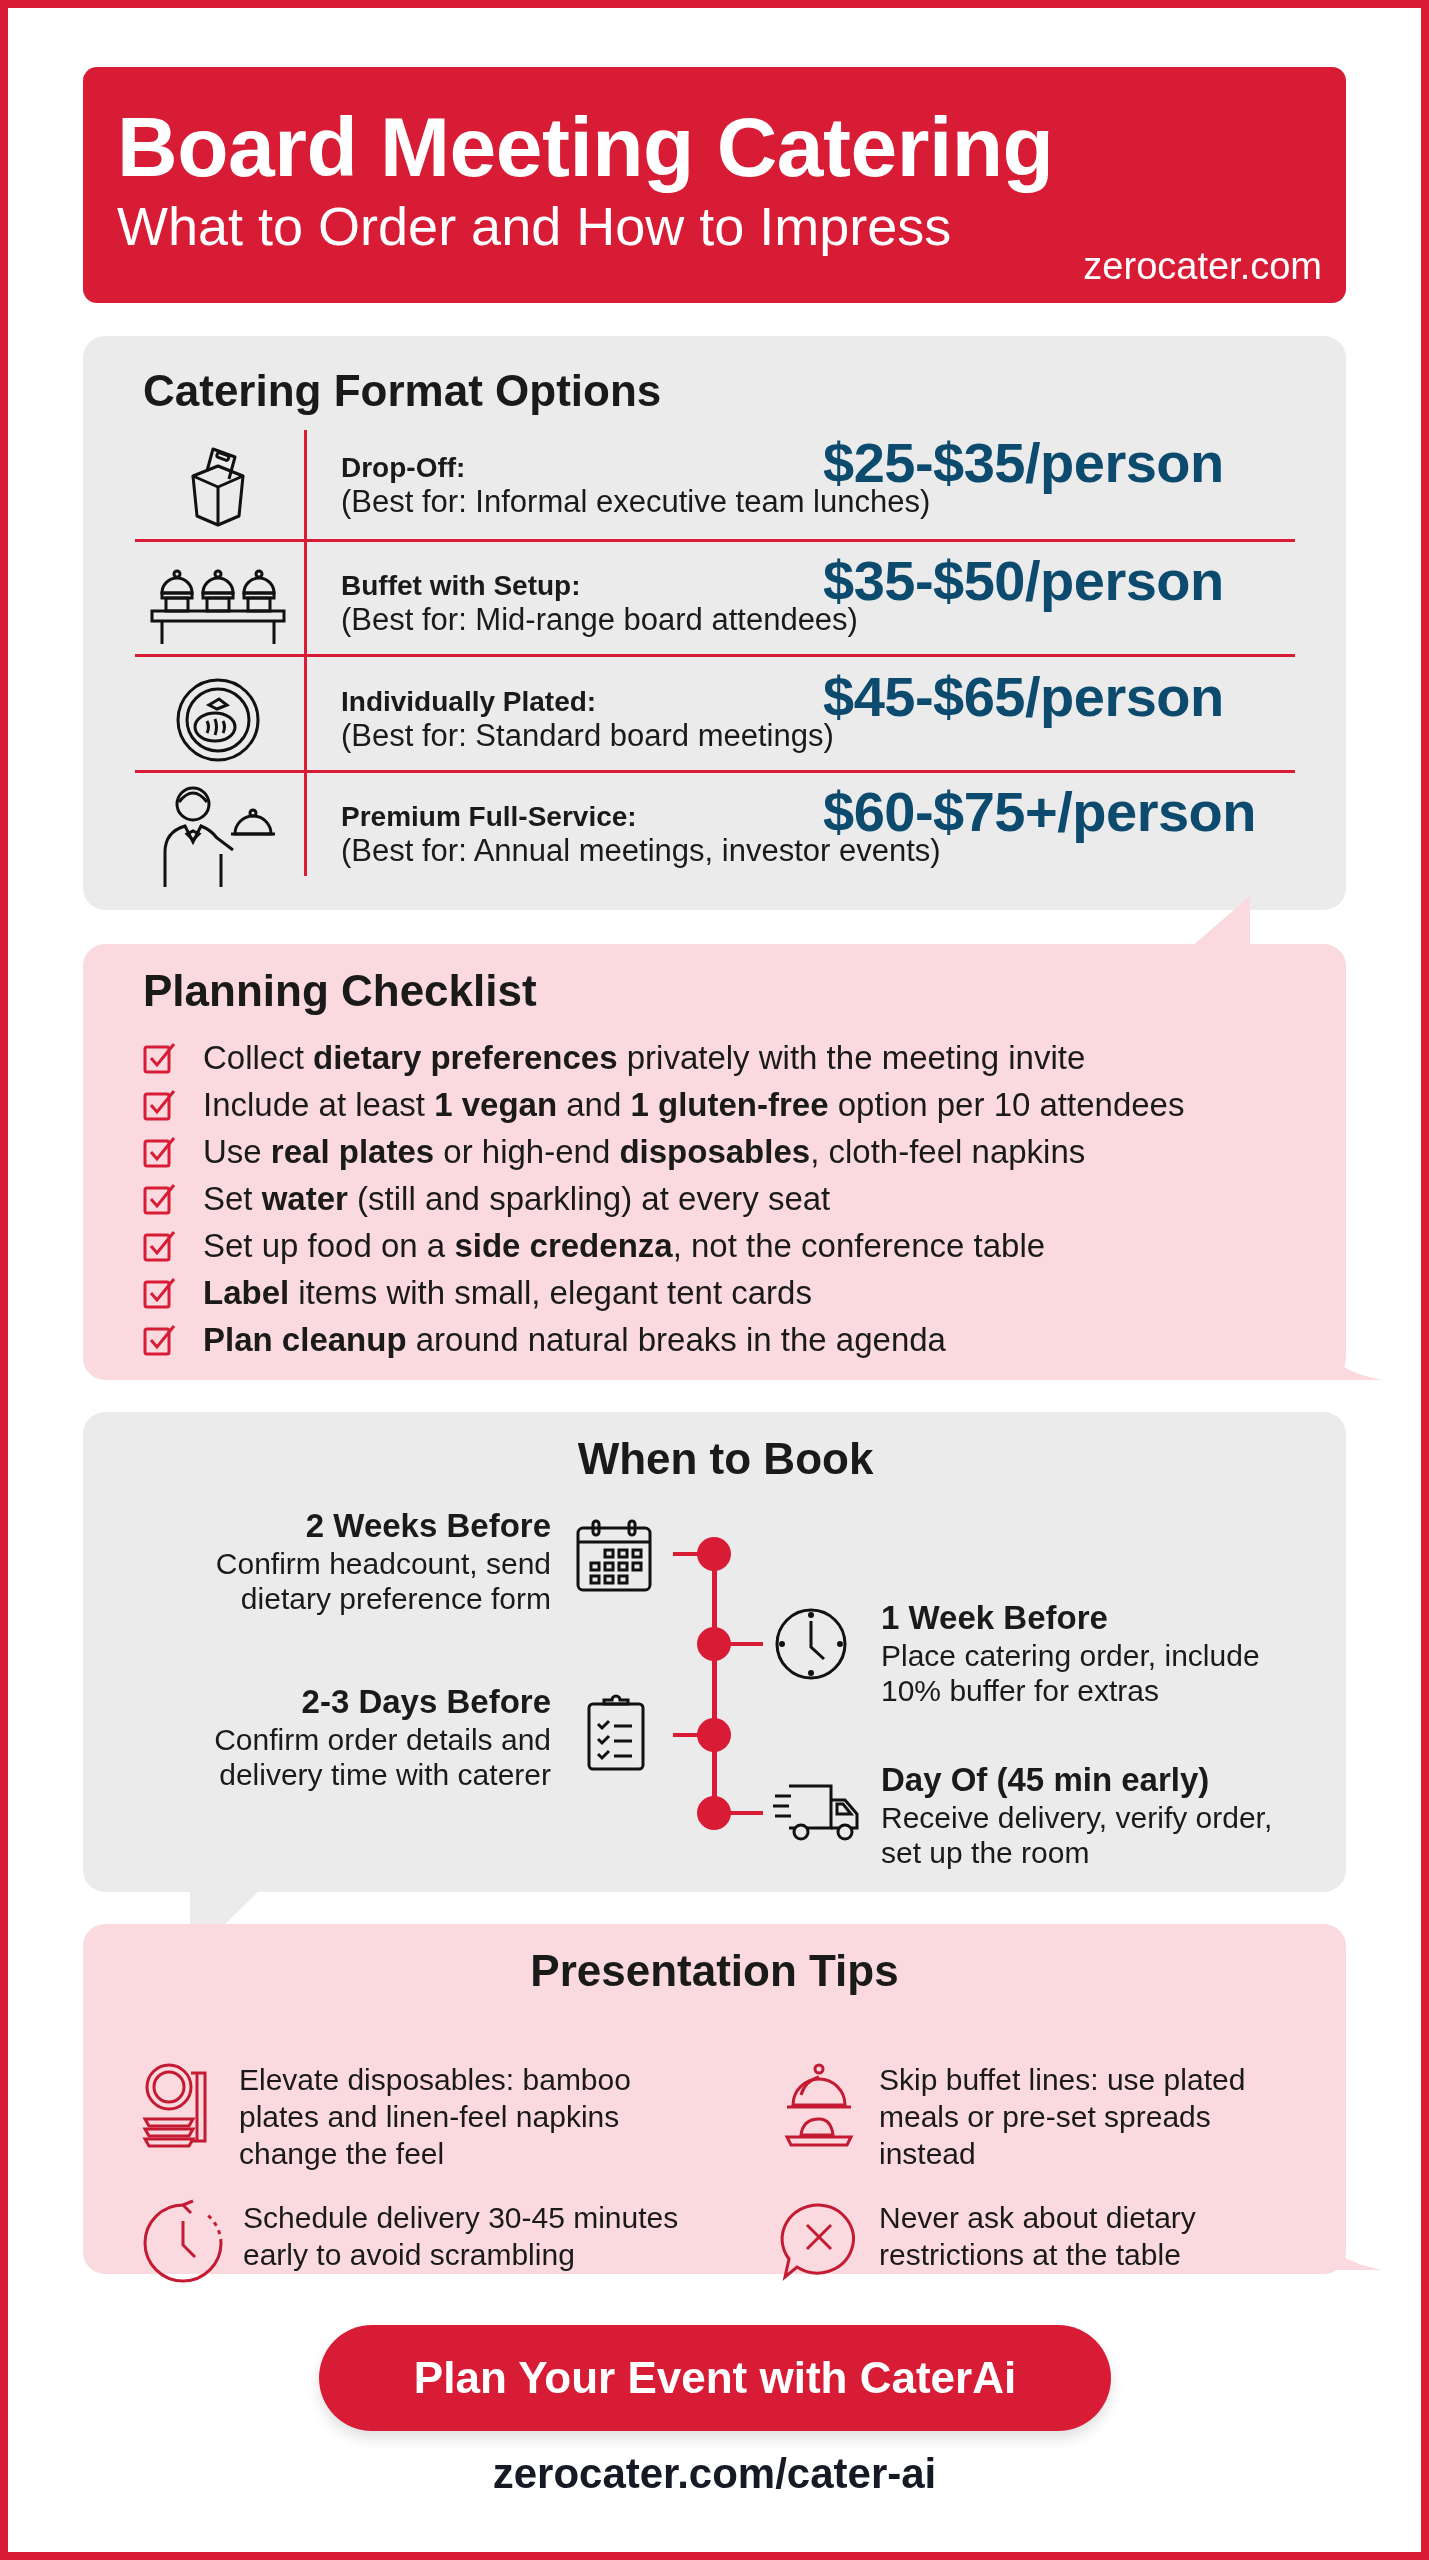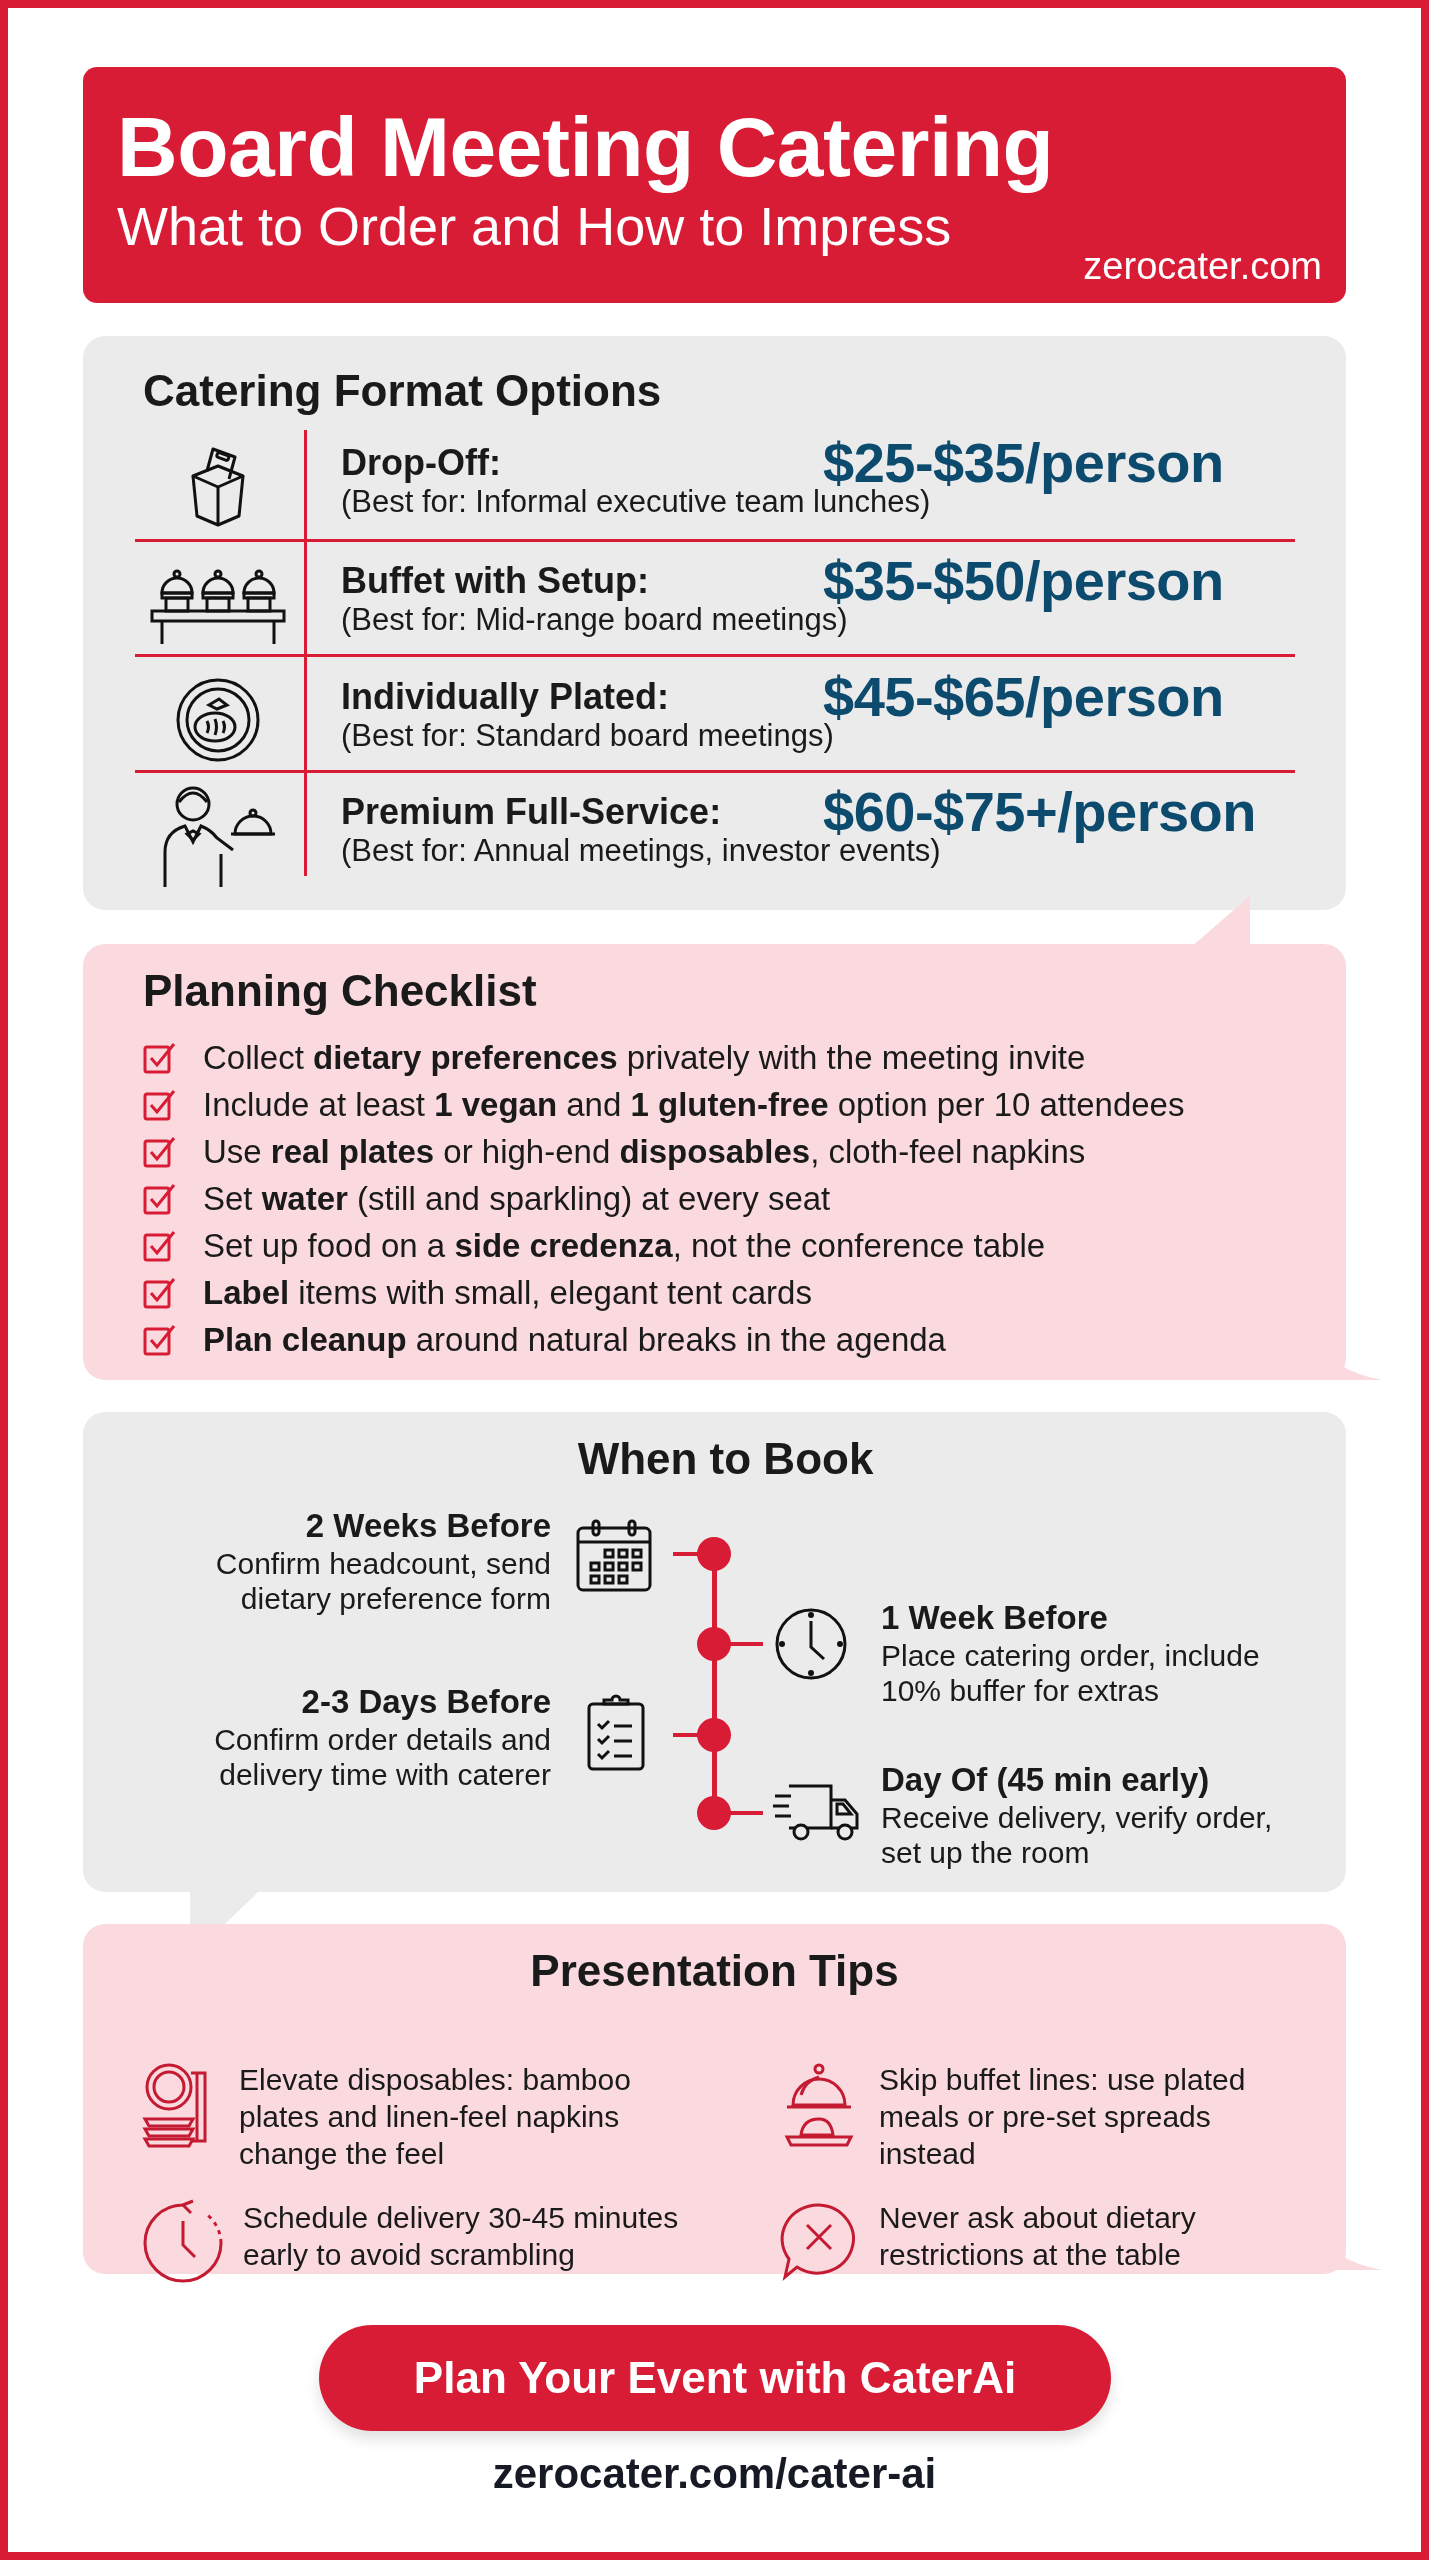--- a/index.html
+++ b/index.html
@@ -14,21 +14,21 @@
 
   .panel { position: absolute; border-radius: 22px; }
   .grey { background: #ebebeb; }
   .pink { background: #fadadf; }
 
   
   .formats { left: 83px; top: 336px; width: 1263px; height: 574px; }
   .formats h2 { position: absolute; left: 60px; top: 30px; font-size: 44px; font-weight: bold; }
   .fmt-row { position: absolute; left: 52px; width: 1160px; height: 115px; }
   .fmt-icon { position: absolute; left: 0; top: 0; width: 166px; height: 115px; display: flex; align-items: center; justify-content: center; }
-  .fmt-name { position: absolute; left: 206px; top: 14px; font-size: 36px; font-weight: bold; }
+  .fmt-name { position: absolute; left: 206px; top: 24px; font-size: 28px; font-weight: bold; }
   .fmt-best { position: absolute; left: 206px; top: 56px; font-size: 31px; }
   .fmt-price { position: absolute; left: 688px; top: 2px; font-size: 56px; font-weight: bold; color: #0c4a6e; letter-spacing: -0.5px; }
   .hline { position: absolute; left: 52px; width: 1160px; height: 3px; background: #d91c36; }
   .vline { position: absolute; left: 221px; top: 94px; width: 3px; height: 446px; background: #d91c36; }
 
   
   .checklist { left: 83px; top: 944px; width: 1263px; height: 436px; }
   .checklist h2 { position: absolute; left: 60px; top: 22px; font-size: 44px; font-weight: bold; }
   .checklist ul { position: absolute; left: 60px; top: 90px; list-style: none; }
   .checklist li { height: 47px; display: flex; align-items: center; font-size: 33px; }
@@ -108,21 +108,21 @@
           </g>
         <g>
             <path d="M96 34 a15 15 0 0 1 30 0 Z"></path>
             <rect x="96" y="34" width="30" height="5"></rect>
             <rect x="100" y="39" width="22" height="13"></rect>
             <circle cx="111" cy="15" r="3"></circle>
           </g>
       </svg>
     </div>
     <div class="fmt-name">Buffet with Setup:</div>
-    <div class="fmt-best">(Best for: Mid-range board meetings)</div>
+    <div class="fmt-best">(Best for: Mid-range board attendees)</div>
     <div class="fmt-price">$35-$50/person</div>
   </div>
   <div class="hline" style="top:318px"></div>
 
   <div class="fmt-row" style="top:326px">
     <div class="fmt-icon">
       <svg width="90" height="90" viewBox="0 0 90 90" fill="none" stroke="#111" stroke-width="3">
         <circle cx="45" cy="45" r="40"></circle>
           <circle cx="45" cy="45" r="31"></circle>
         <ellipse cx="42" cy="52" rx="20" ry="14"></ellipse>

